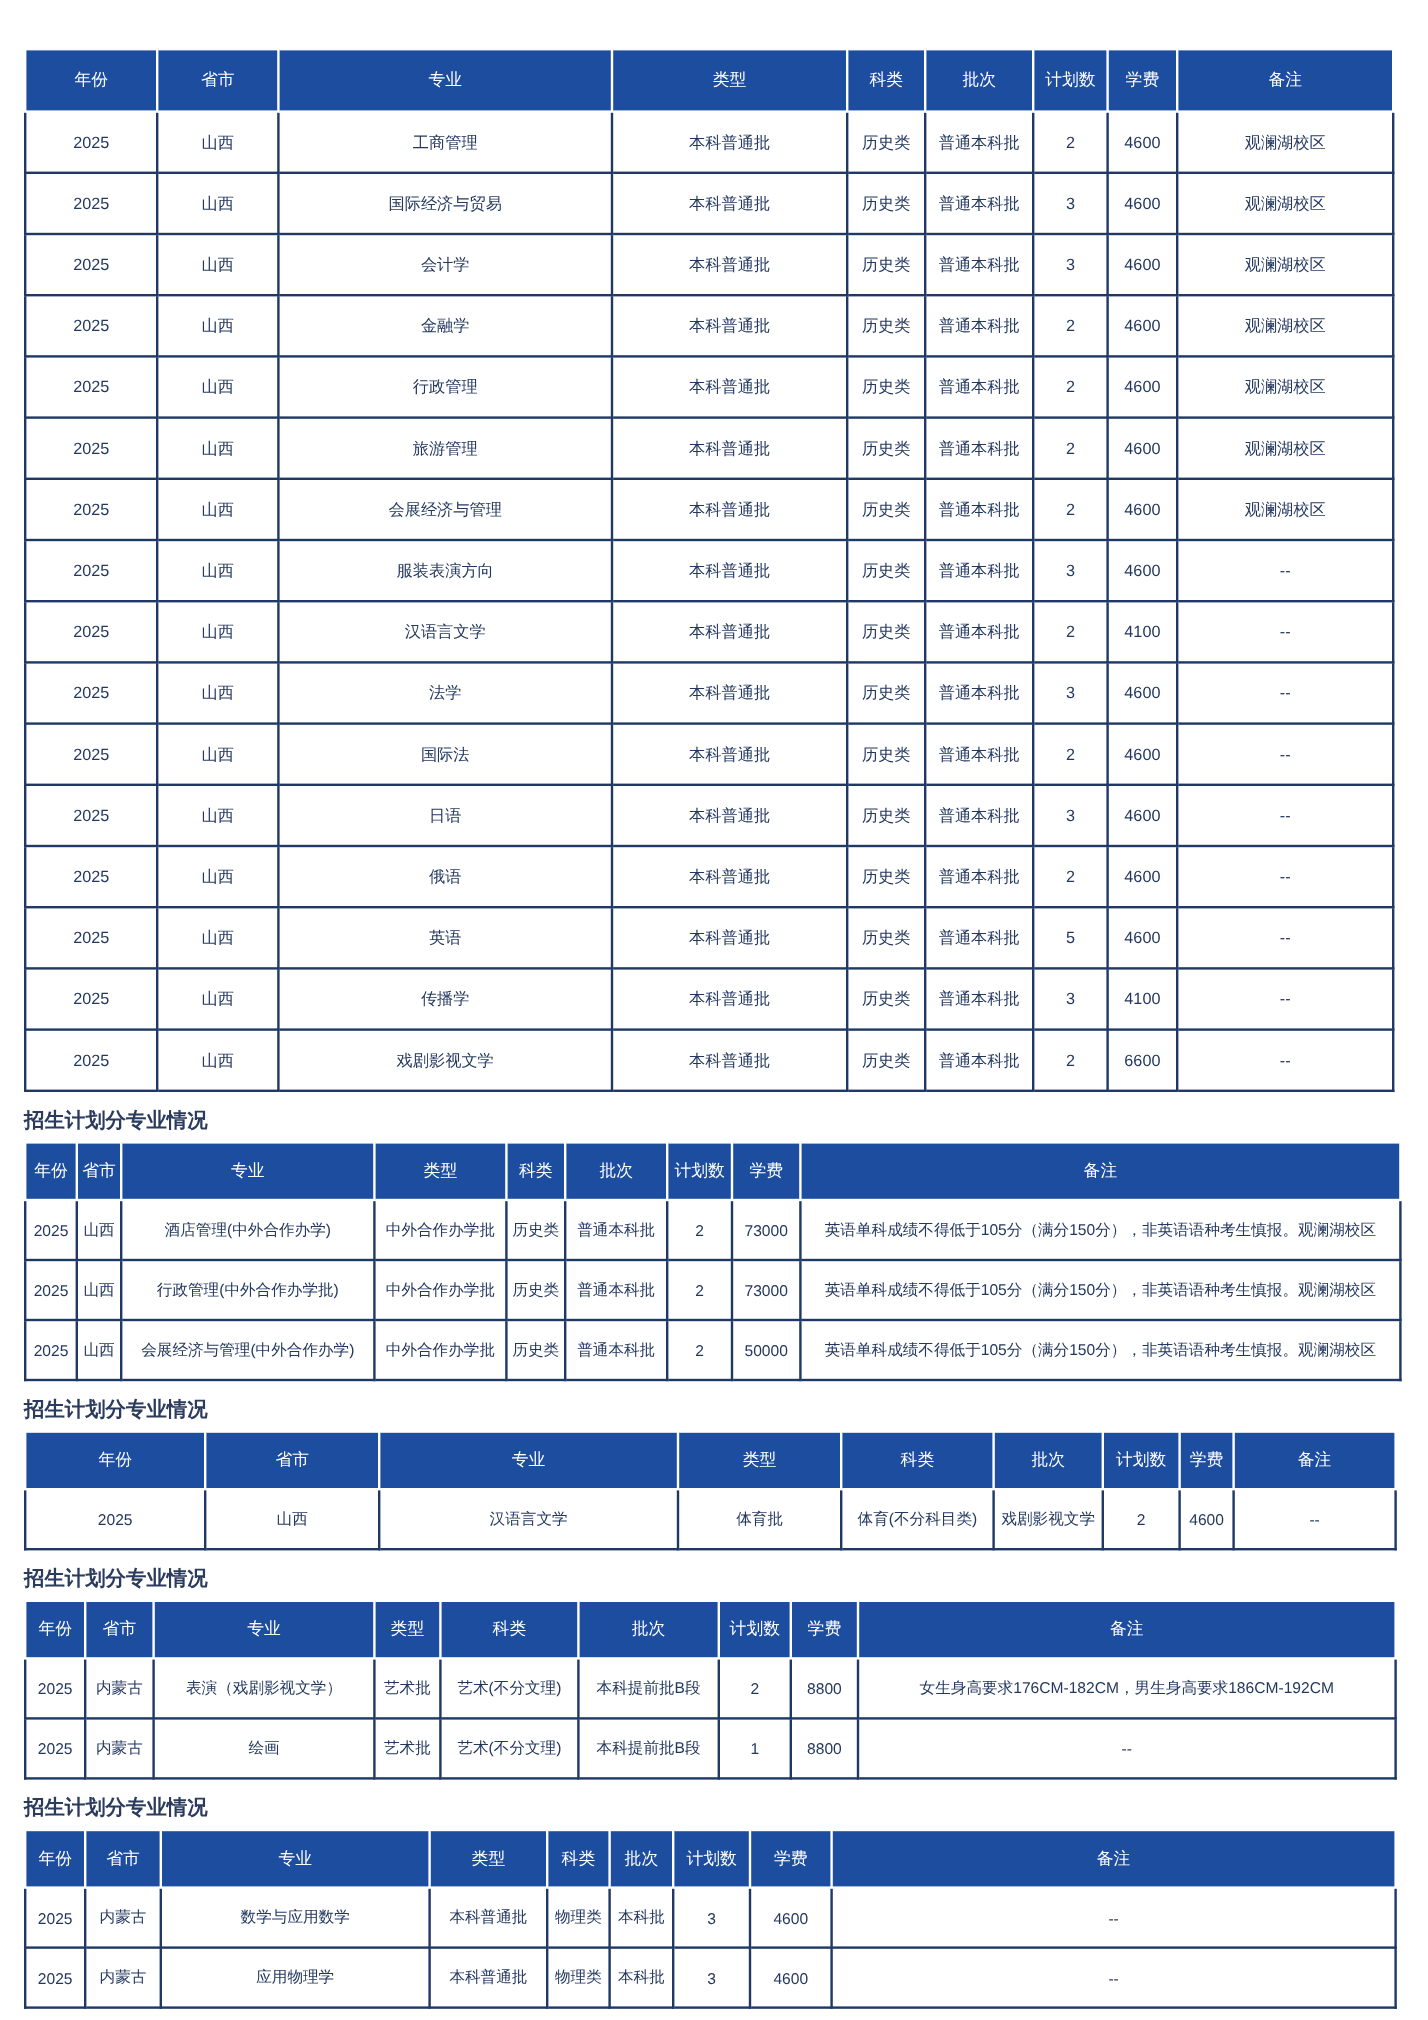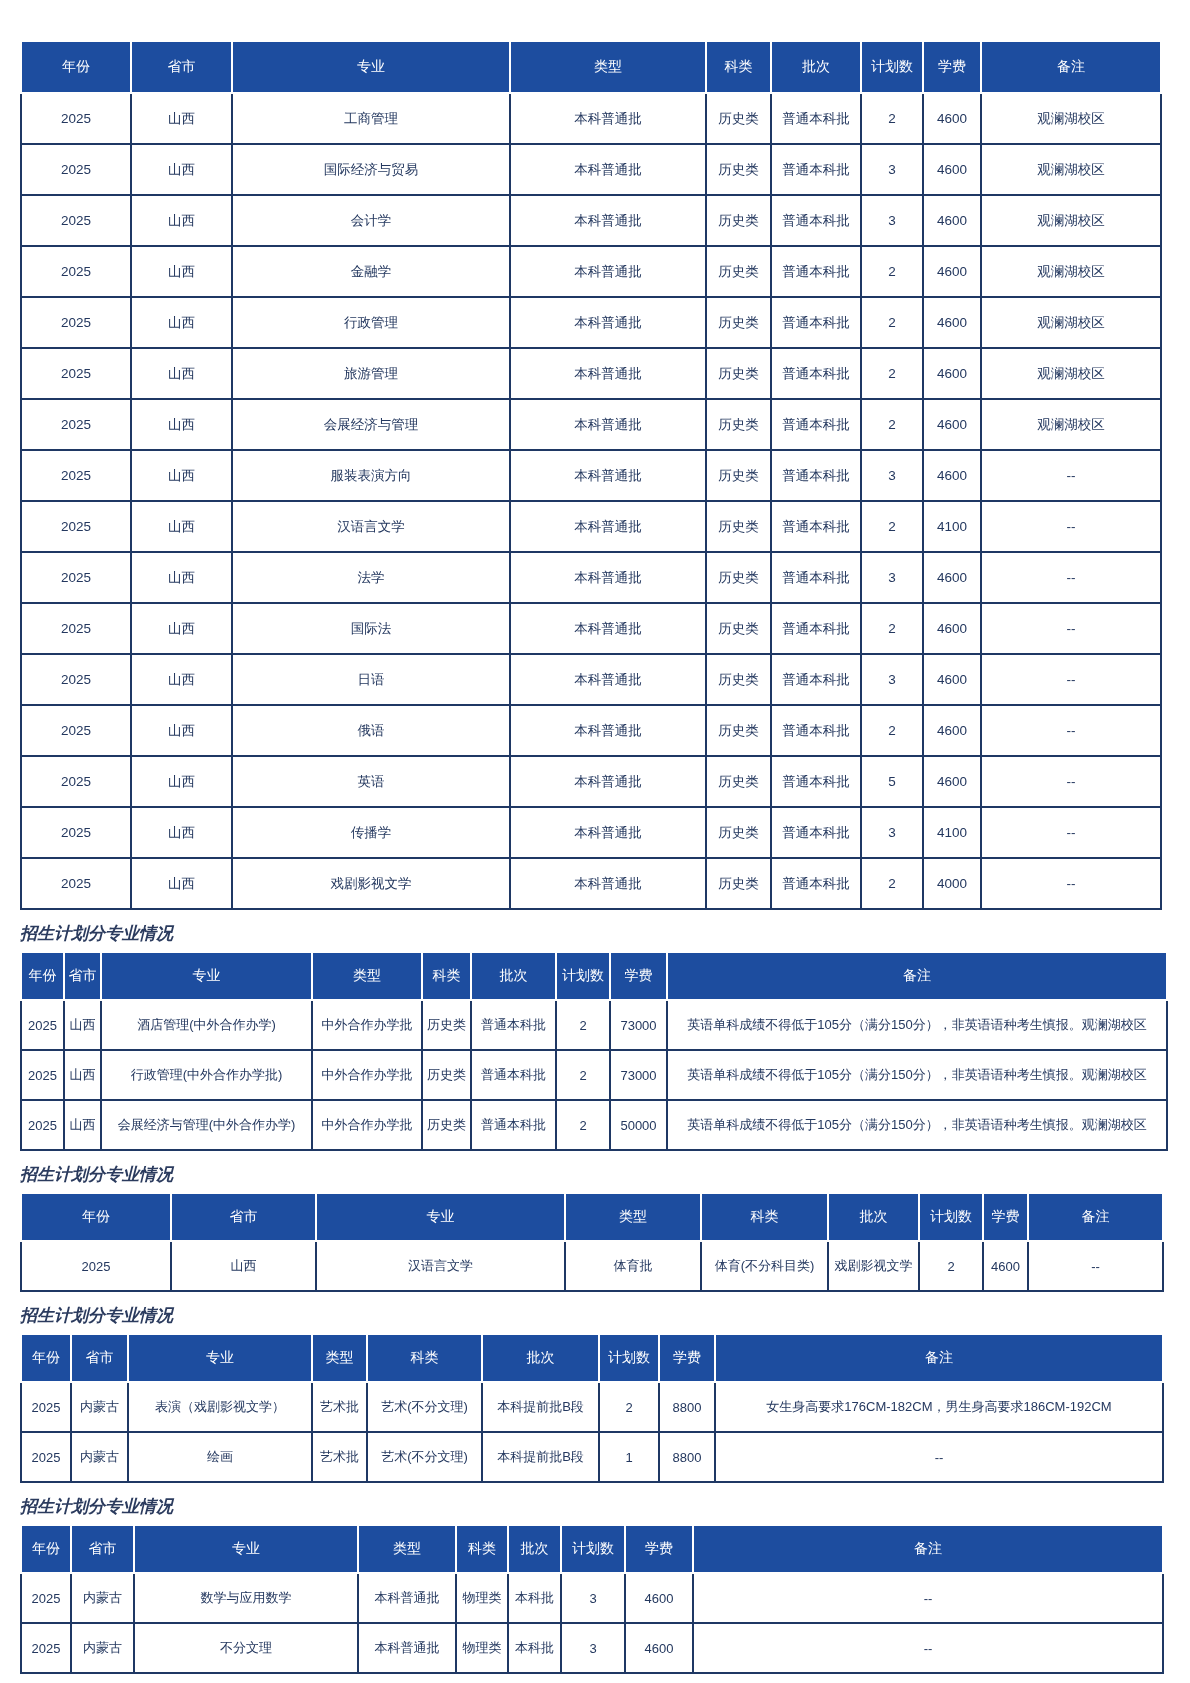--- a/index.html
+++ b/index.html
@@ -43,21 +43,20 @@
     overflow:hidden;
   }
   .t1 th{height:52px;}
   .t1 td{height:51px;font-size:13.5px;}
   .sec-title{
     margin:13px 0 6px 0;
     font-size:17px;
     font-weight:bold;
     line-height:22px;
     color:var(--title-text);
-    font-style:italic;
   }
 </style>
 </head>
 <body>
 
 <div>
   <table class="t1" style="width:1140px">
     <colgroup>
       <col style="width:110px">
         <col style="width:101px">
@@ -249,21 +248,21 @@
           <td>--</td>
         </tr>
         <tr>
           <td>2025</td>
           <td>山西</td>
           <td>戏剧影视文学</td>
           <td>本科普通批</td>
           <td>历史类</td>
           <td>普通本科批</td>
           <td>2</td>
-          <td>4000</td>
+          <td>6600</td>
           <td>--</td>
         </tr>
       </tbody>
     </table>
 </div>
 
 <div>
   <div class="sec-title">招生计划分专业情况</div>
   <table class="t2" style="width:1146px">
     <colgroup>
@@ -460,21 +459,21 @@
           <td>本科普通批</td>
           <td>物理类</td>
           <td>本科批</td>
           <td>3</td>
           <td>4600</td>
           <td>--</td>
         </tr>
         <tr>
           <td>2025</td>
           <td>内蒙古</td>
-          <td>不分文理</td>
+          <td>应用物理学</td>
           <td>本科普通批</td>
           <td>物理类</td>
           <td>本科批</td>
           <td>3</td>
           <td>4600</td>
           <td>--</td>
         </tr>
       </tbody>
     </table>
 </div>

